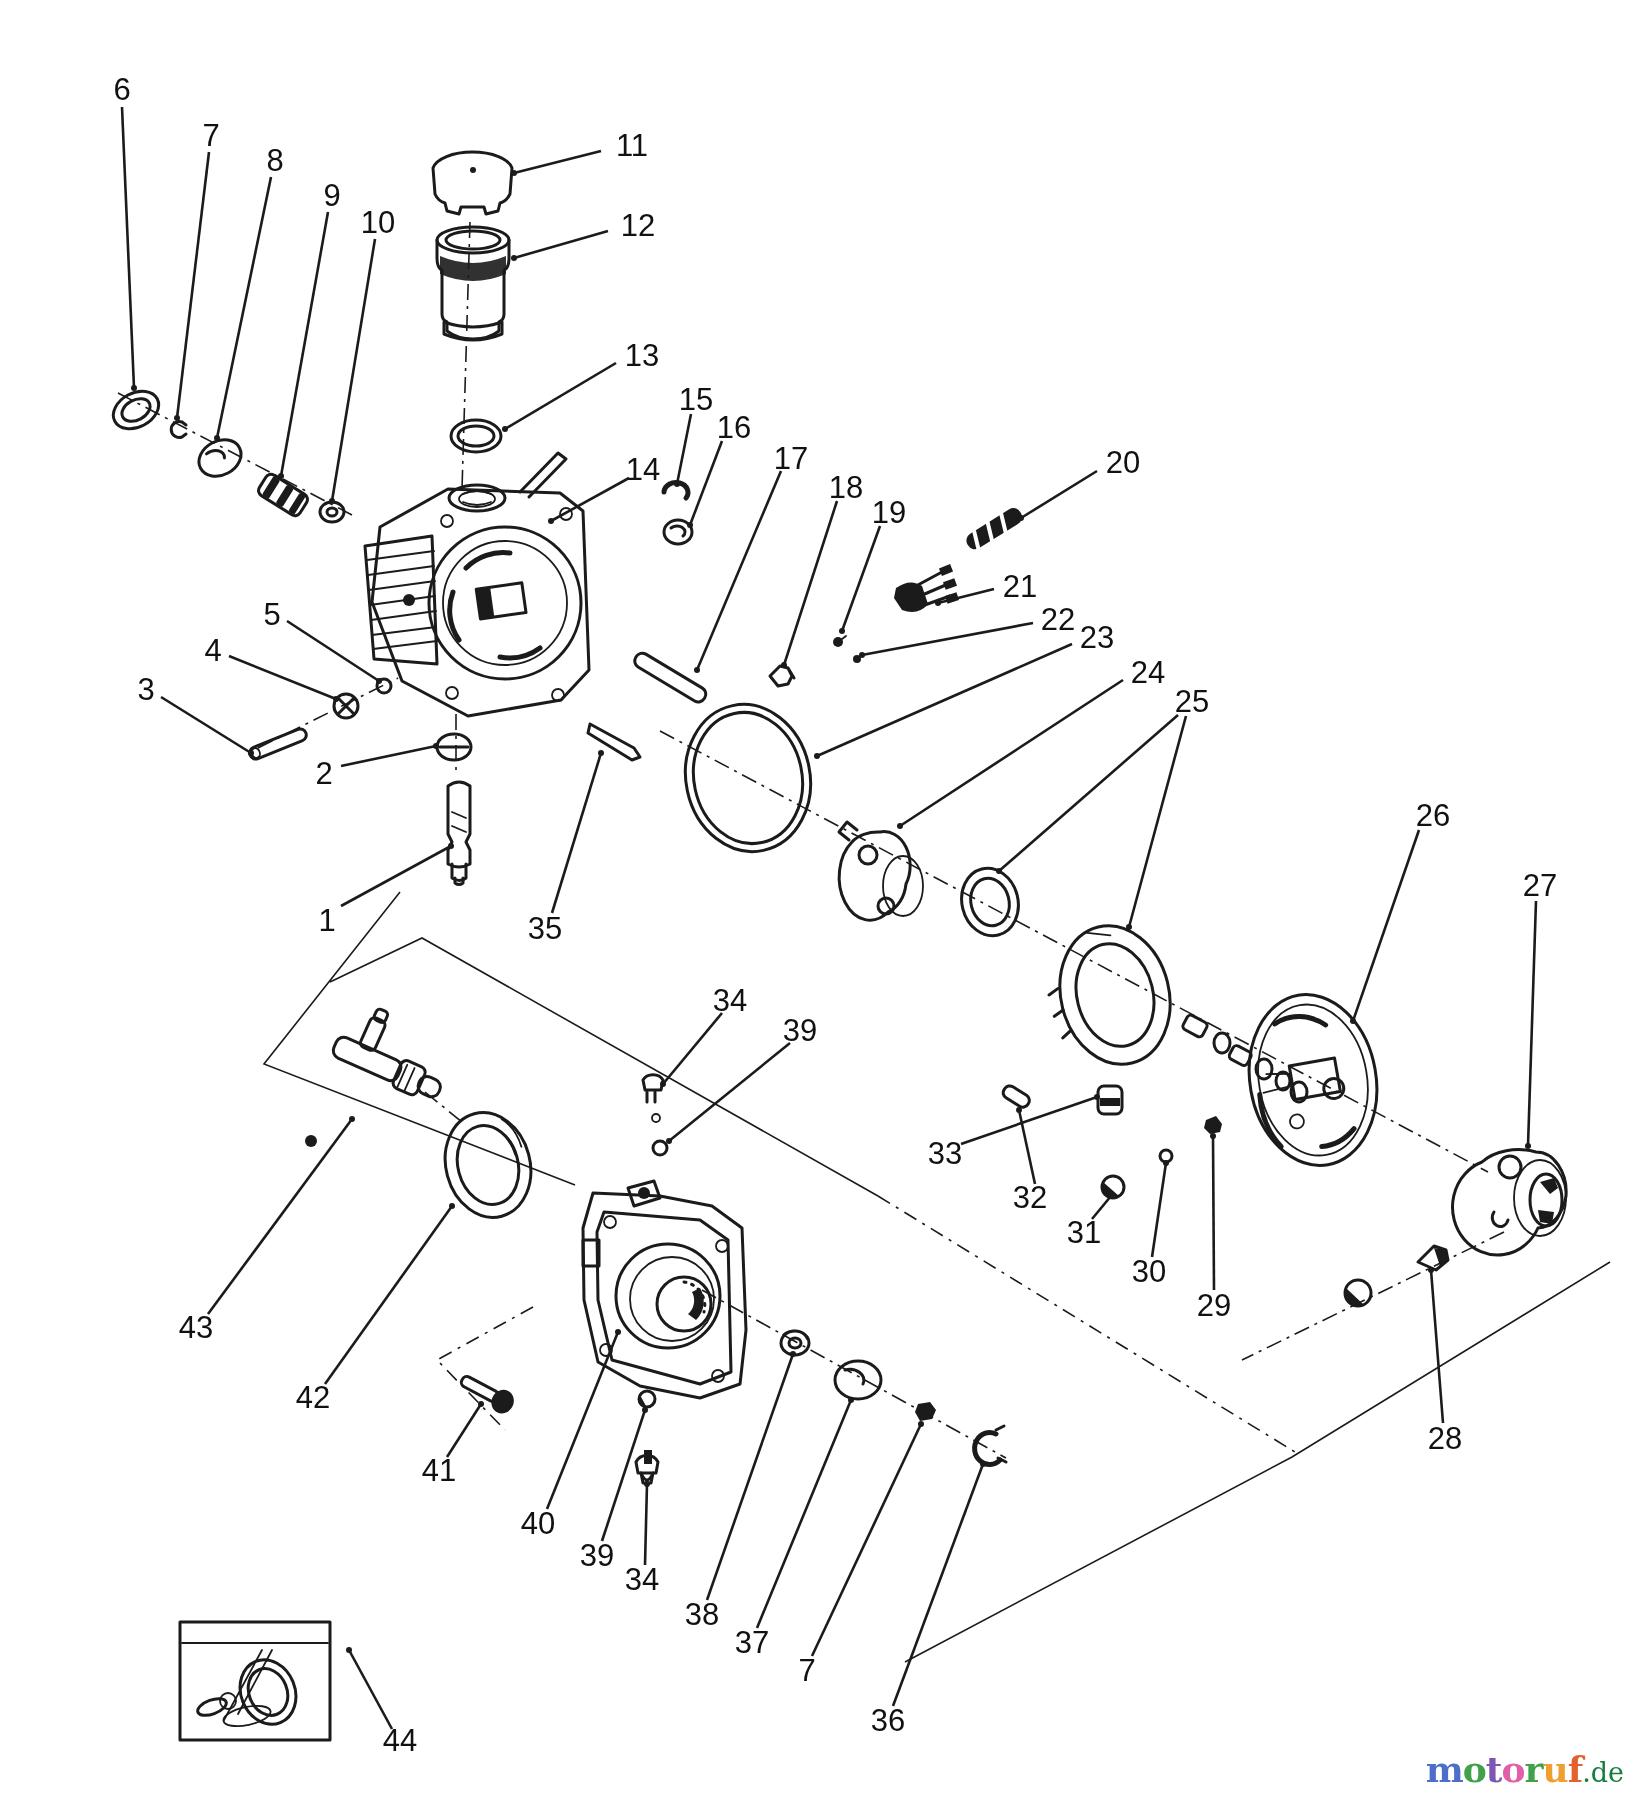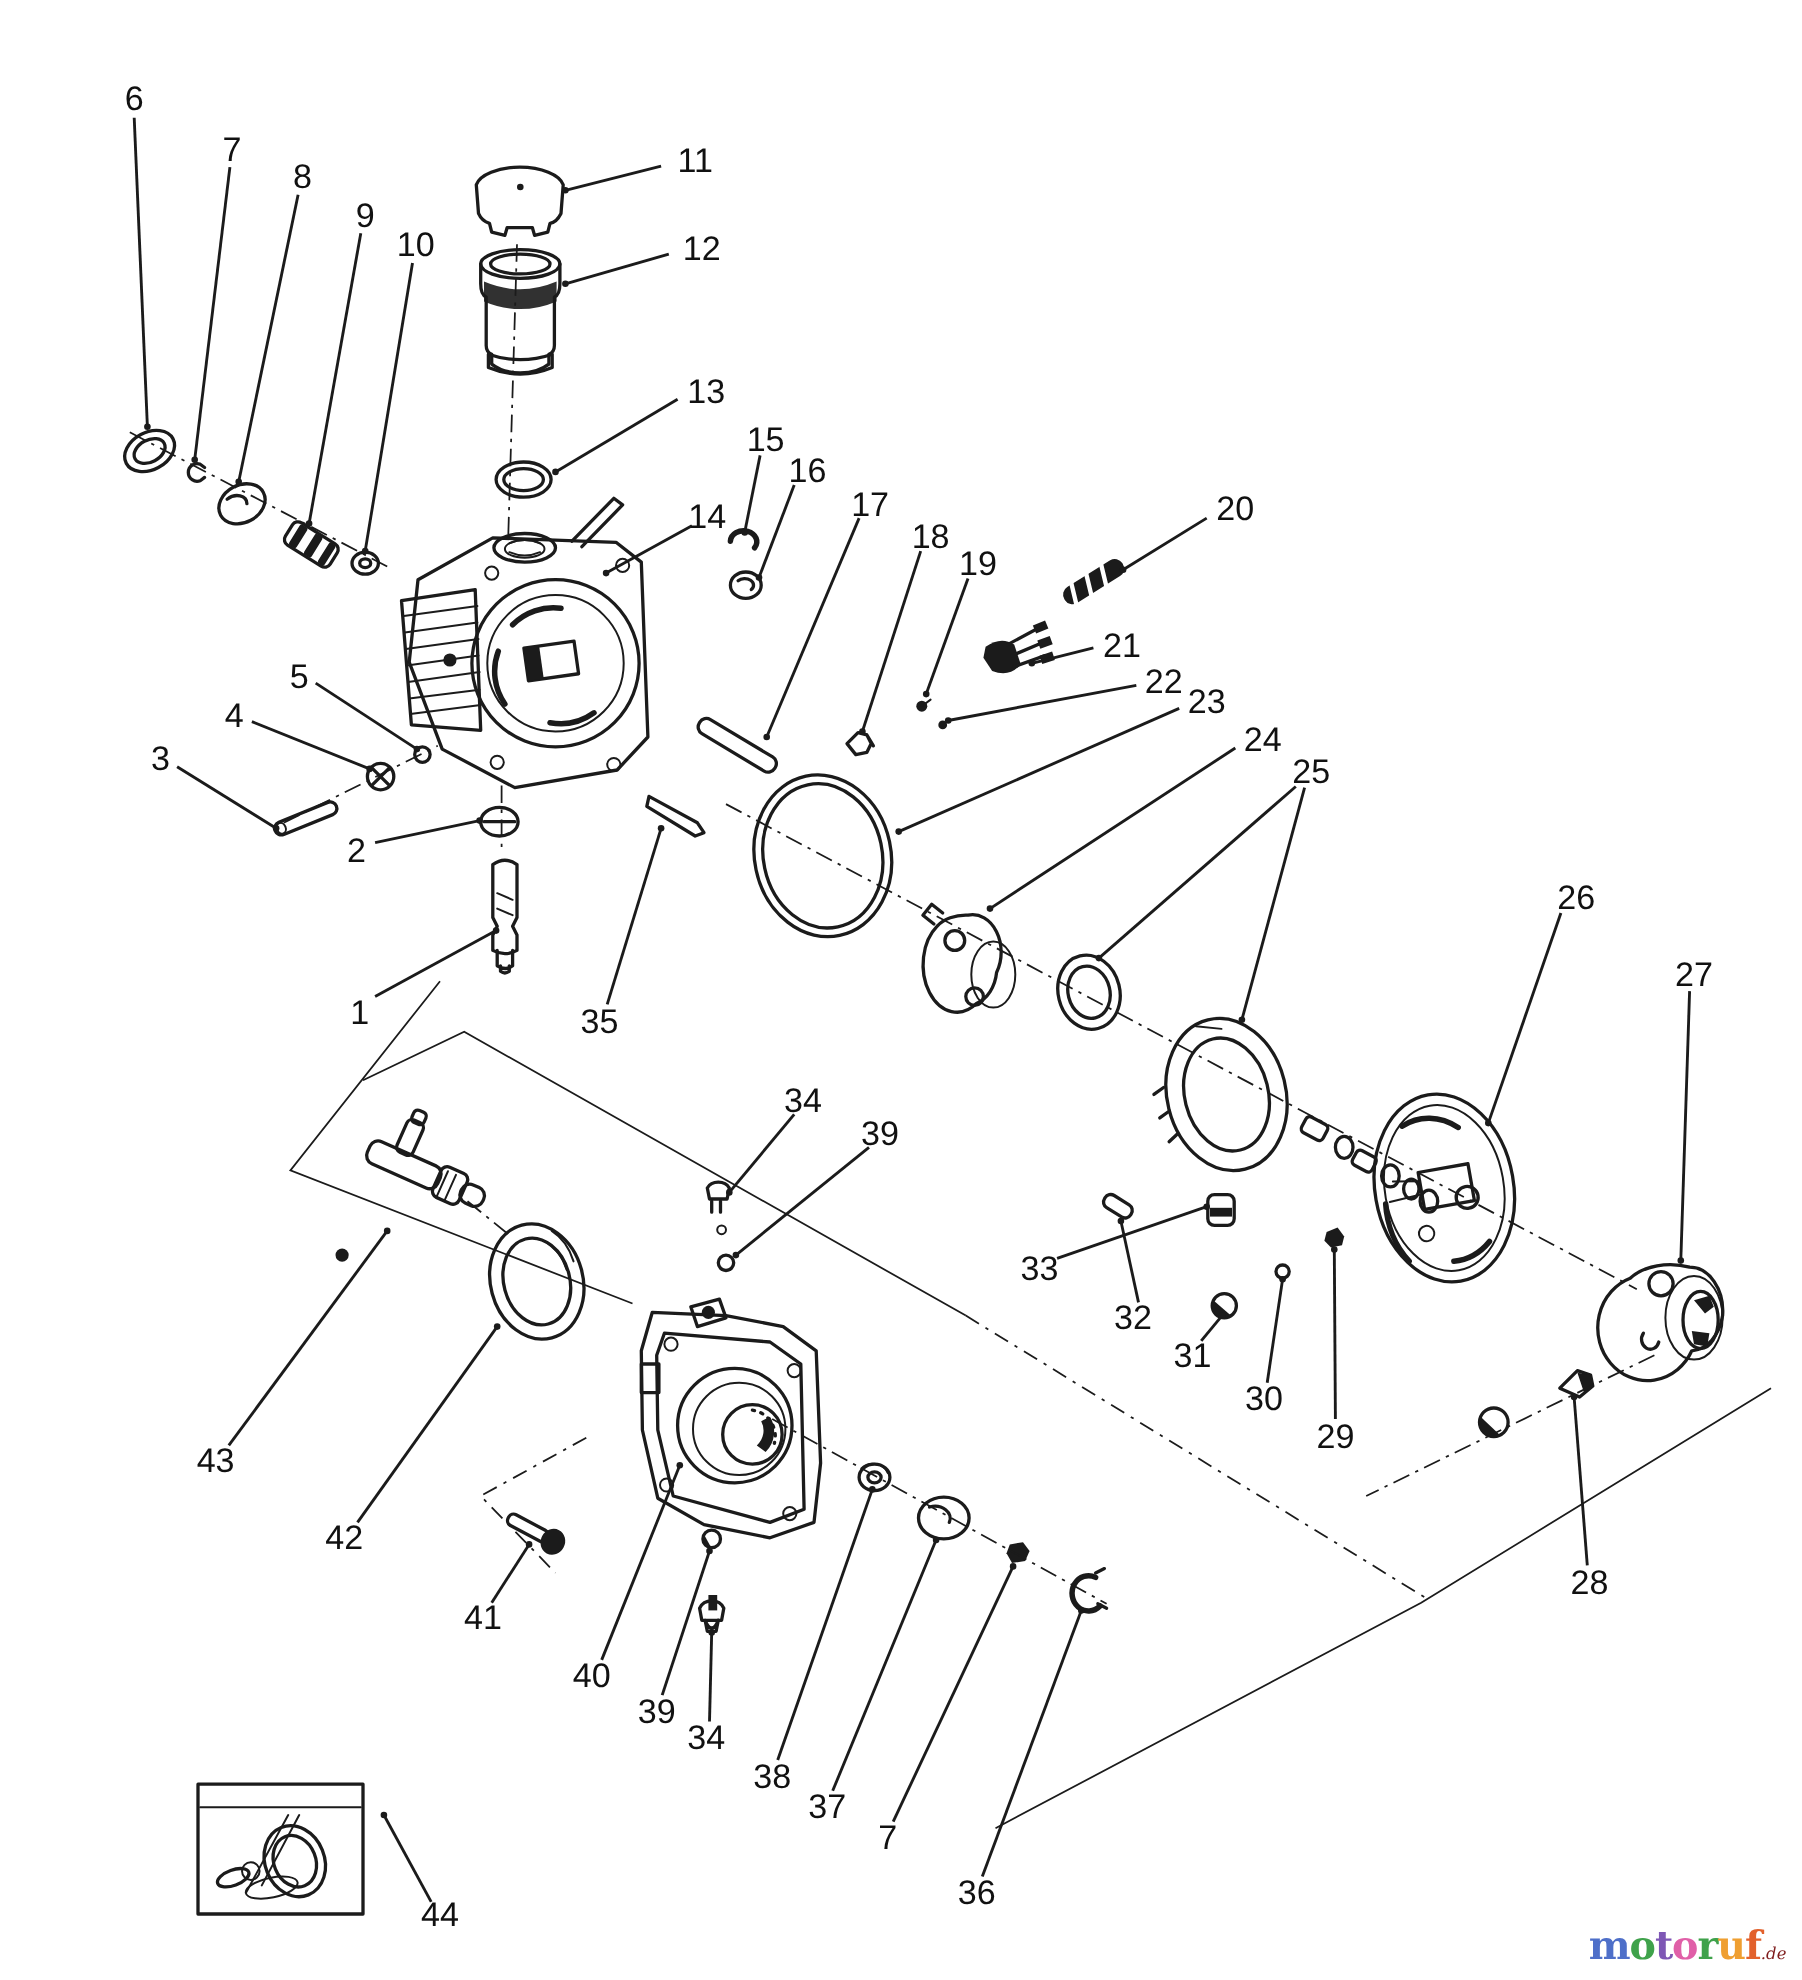--- a/index.html
+++ b/index.html
@@ -10,21 +10,21 @@
   .fill{fill:#1b1b1b;stroke:none;}
   .thin{stroke-width:1.8;}
   .thick{stroke-width:5;}
   .callout-label{font-size:31px;fill:#111;font-family:"Liberation Sans",sans-serif;}
   .leader{stroke:#1b1b1b;stroke-width:2.6;fill:none;}
   .axis{stroke:#1b1b1b;stroke-width:1.6;fill:none;stroke-dasharray:16 6 3 6;}
   .proj{stroke:#1b1b1b;stroke-width:1.6;fill:none;}
   .projd{stroke-dasharray:14 7 3 7;}
   #watermark{position:absolute;right:14px;bottom:10px;font-family:"DejaVu Serif",serif;
              font-weight:bold;font-size:36px;letter-spacing:-1px;}
-  #watermark .suffix{font-size:15px;color:#7f1d1d;font-weight:normal;letter-spacing:0;font-style:italic;}
+  #watermark .suffix{font-size:27px;color:#15803d;font-weight:normal;letter-spacing:0;}
 </style>
 </head>
 <body>
 
 <div id="page">
 
 <svg id="diagram-svg" width="1638" height="1800" viewBox="0 0 1638 1800">
 
   <g transform="rotate(-28 136 410)">
     <ellipse class="part" cx="136" cy="410" rx="24" ry="17"></ellipse>

